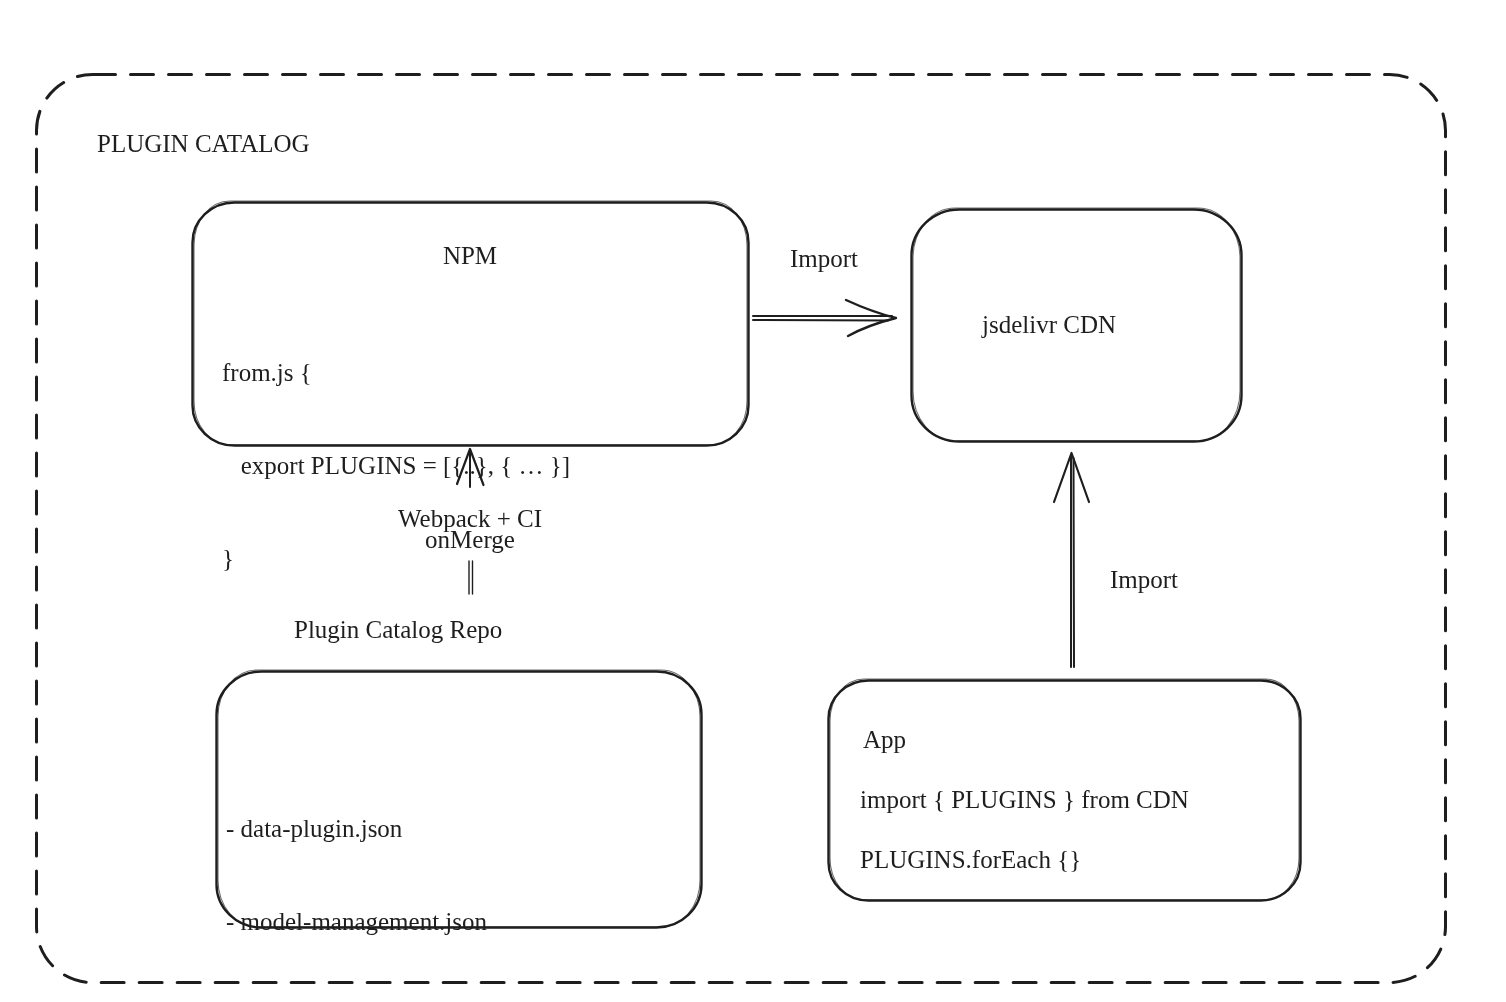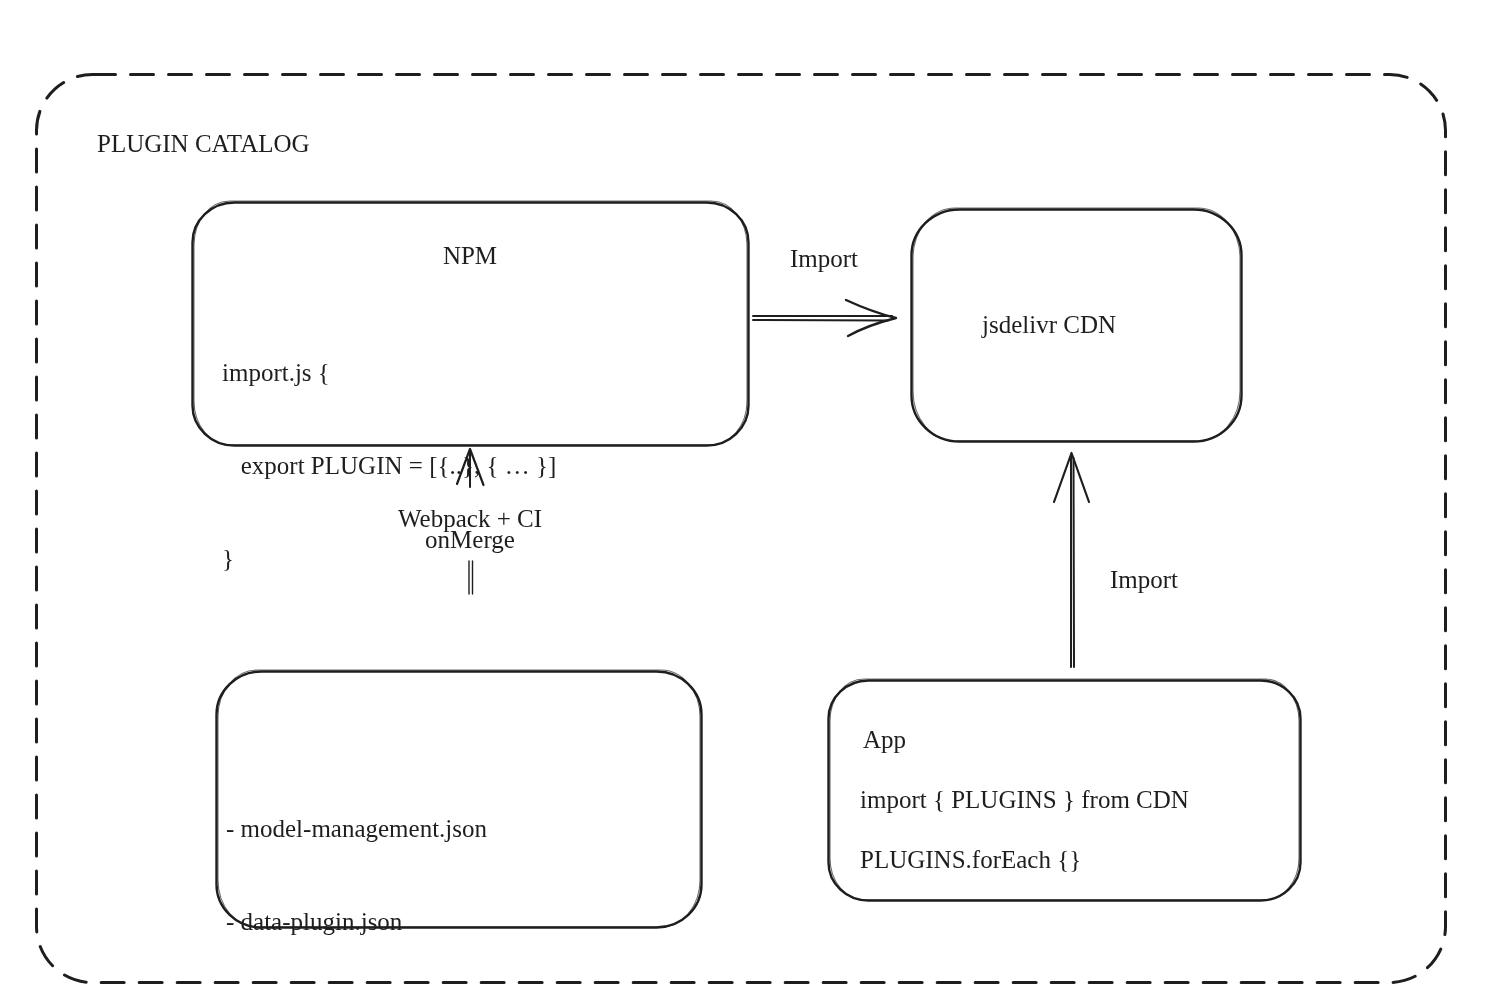--- a/index.html
+++ b/index.html
@@ -88,37 +88,38 @@
       <path d="M1071 622 L1071 411"></path>
       <path d="M1074 622 L1073.5 413"></path>
       <path d="M1054 457 L1071.5 408 L1089 457" stroke-width="2.2"></path>
     </g>
   </svg>
 
   <div class="lbl" style="left:97px; top:84px;">PLUGIN CATALOG</div>
 
   <div class="lbl center" style="left:470px; top:196px;text-align:center;">NPM</div>
   <div class="lbl codeblock" style="left:222px; top:251px;">
-    <div>import.js {</div>
-    <div>   export PLUGIN = [{..}, { … }]</div>
+    <div>from.js {</div>
+    <div>   export PLUGINS = [{..}, { … }]</div>
     <div>}</div>
   </div>
 
   <div class="lbl" style="left:790px; top:199px;">Import</div>
 
   <div class="cdn-label-wrap">
     <div class="lbl" style="position:static;">jsdelivr CDN</div>
   </div>
 
   <div class="lbl center" style="left:470px; top:459px;">Webpack + CI</div>
   <div class="lbl center" style="left:470px; top:480px;">onMerge</div>
 
+  <div class="lbl" style="left:294px; top:570px;">Plugin Catalog Repo</div>
   <div class="lbl fileblock" style="left:226px; top:707px;">
+    <div>- data-plugin.json</div>
     <div>- model-management.json</div>
-    <div>- data-plugin.json</div>
     <div>...</div>
   </div>
 
   <div class="lbl" style="left:863px; top:680px;">App</div>
   <div class="lbl" style="left:860px; top:740px;">import { PLUGINS } from CDN</div>
   <div class="lbl" style="left:860px; top:800px;">PLUGINS.forEach {}</div>
 
   <div class="lbl" style="left:1110px; top:520px;">Import</div>
 
 </div>

